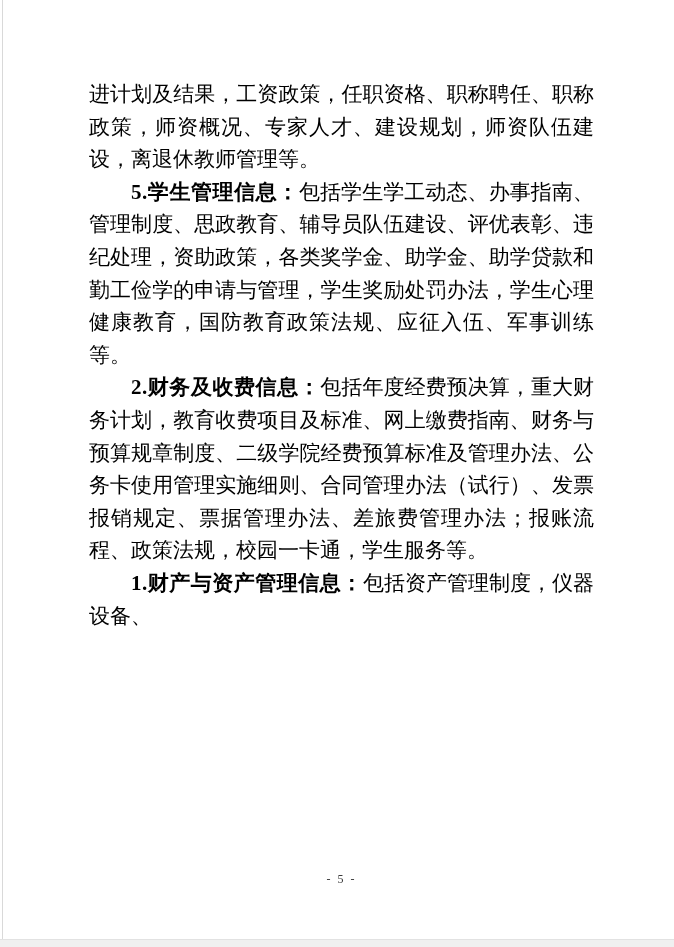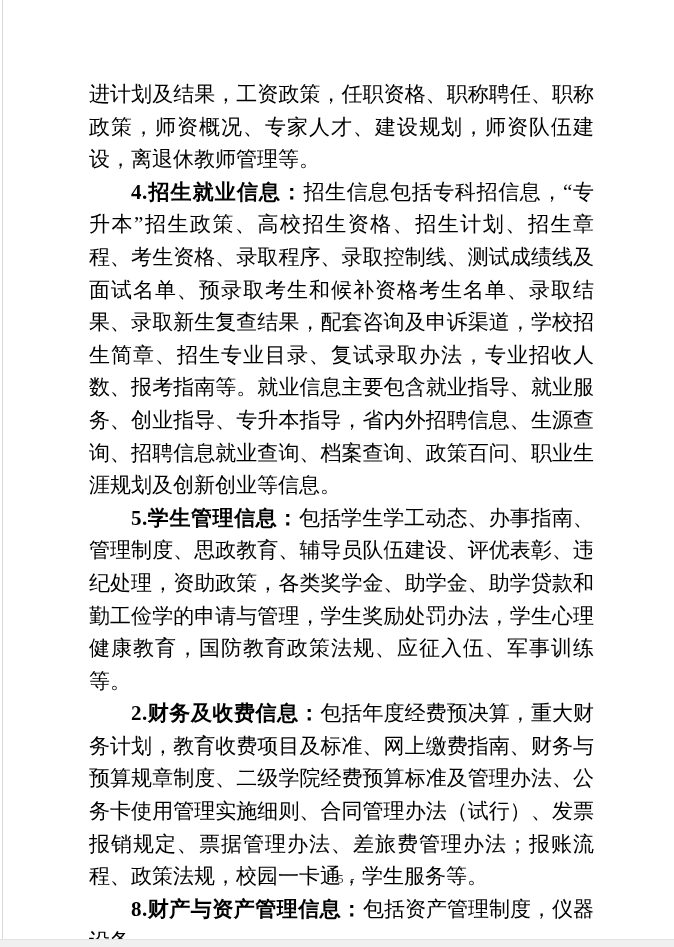--- a/index.html
+++ b/index.html
@@ -71,26 +71,25 @@
 </head>
 <body>
 
 <div class="page">
 
   <div class="page-left-edge"></div>
 
   <div class="text-block">
     <p class="no-indent"><span class="para-heading"></span><span>进计划及结果，工资政策，任职资格、职称聘任、职称政策，师资概况、专家人才、建设规划，师资队伍建设，离退休教师管理等。</span></p>
 
-    <p><span class="para-heading">4.招生就业信息：</span><span>招生信息包括专科招信息，“专升本”招生政策、高校招生资格、招生计划、招生章程、考生资格、录取程序、录取控制线、测试成绩线及面试名单、预录取考生和候补资格考生名单、录取结果、录取新生复查结果，配套咨询及申诉渠道，学校招生简章、招生专业目录、复试录取办法，专业招收人数、报考指南等。就业信息主要包含就业指导、就业服务、创业指导、专升本指导，省内外招聘信息、生源查询、招聘信息就业查询、档案查询、政策百问、职业生涯规划及创新创业等信息。</span></p>
 
     <p><span class="para-heading">5.学生管理信息：</span><span>包括学生学工动态、办事指南、管理制度、思政教育、辅导员队伍建设、评优表彰、违纪处理，资助政策，各类奖学金、助学金、助学贷款和勤工俭学的申请与管理，学生奖励处罚办法，学生心理健康教育，国防教育政策法规、应征入伍、军事训练等。</span></p>
 
     <p><span class="para-heading">2.财务及收费信息：</span><span>包括年度经费预决算，重大财务计划，教育收费项目及标准、网上缴费指南、财务与预算规章制度、二级学院经费预算标准及管理办法、公务卡使用管理实施细则、合同管理办法（试行）、发票报销规定、票据管理办法、差旅费管理办法；报账流程、政策法规，校园一卡通，学生服务等。</span></p>
 
-    <p><span class="para-heading">8.财产与资产管理信息：</span><span>包括资产管理制度，仪器设备、</span></p>
+    <p><span class="para-heading">1.财产与资产管理信息：</span><span>包括资产管理制度，仪器设备、</span></p>
   </div>
 
   <div class="page-number">- 5 -</div>
 
   <div class="page-bottom-background"></div>
 
 </div>
 
 </body></html>

